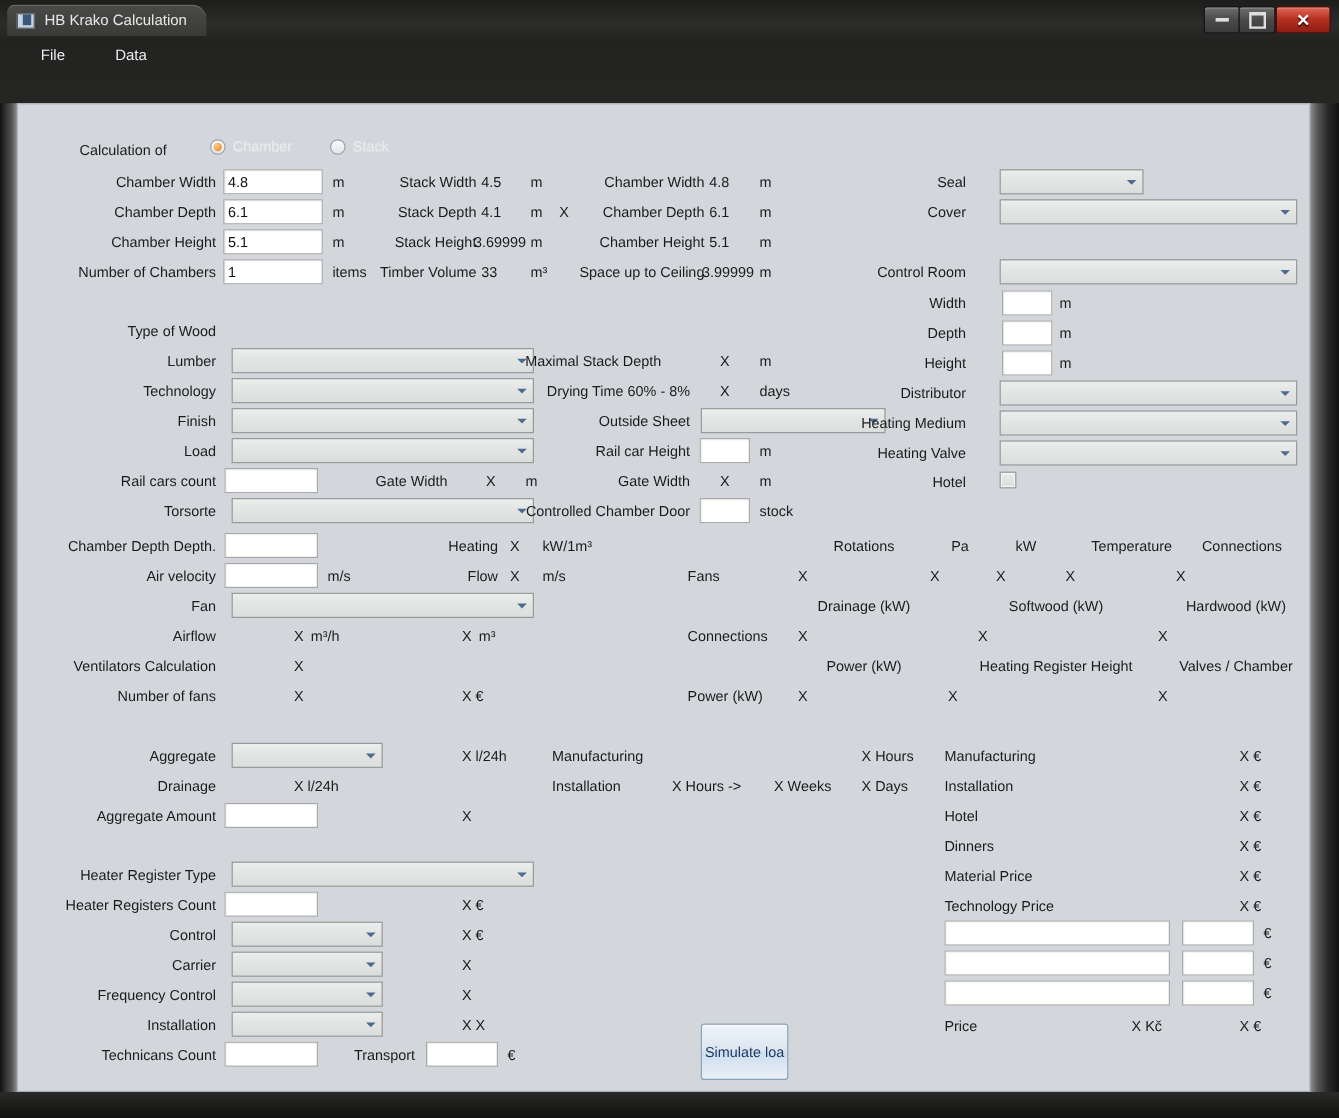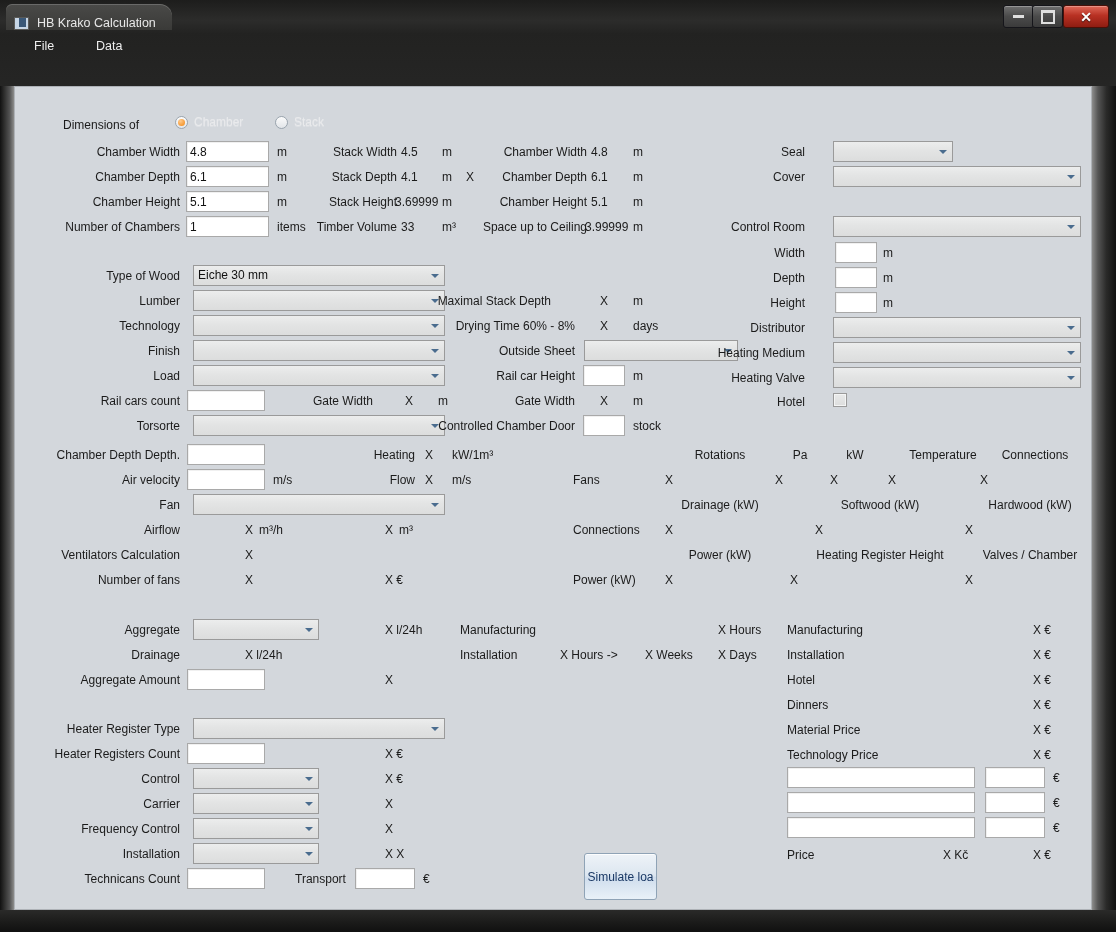--- a/index.html
+++ b/index.html
@@ -19,21 +19,21 @@
   }
   #titlebar{
     position:absolute;left:0;top:0;width:1116px;height:34px;
     background:linear-gradient(180deg,#1d1d1c 0%,#2c2c2b 60%,#222221 100%);
   }
   #title-tab{
     position:absolute;left:6px;top:4px;height:26px;
     padding:0 16px 0 8px;
     background:linear-gradient(180deg,#4a4a48 0%,#3a3a38 100%);
     border-top-left-radius:6px;border-top-right-radius:12px;
-    display:flex;align-items:flex-end;gap:8px;
+    display:flex;align-items:center;gap:8px;
     box-shadow:inset 0 1px 0 rgba(255,255,255,.18);
   }
   #app-icon{
     width:13px;height:11px;background:#c7d6e6;
     border:1px solid #5a5a58;position:relative;flex:none;
   }
   #app-icon:after{content:"";position:absolute;left:4px;top:0;width:7px;height:9px;background:#3a5878;}
   #title-text{color:#e8e8e8;font-size:12.5px;white-space:nowrap;}
   .win-btn{
     position:absolute;top:5px;height:21px;width:29px;
@@ -158,21 +158,21 @@
     <div class="menu-item" style="left:24px">File</div>
     <div class="menu-item" style="left:86px">Data</div>
   </div>
 
 
   <div id="gutter-left"></div>
   <div id="gutter-right"></div>
 
   <div id="page">
 
-    <div class="lbl r" style="left:0px;top:31px;width:124px">Dimensions of</div>
+    <div class="lbl r" style="left:0px;top:31px;width:124px">Calculation of</div>
     <div class="radio on" style="left:160px;top:28px">
       <span class="dot"></span>
       <span class="rl">Chamber</span>
     </div>
     <div class="radio" style="left:260px;top:28px">
       <span class="dot"></span>
       <span class="rl">Stack</span>
     </div>
 
     <div class="lbl r" style="left:20px;top:58px;width:145px">Chamber Width</div>
@@ -218,24 +218,20 @@
 
     <div class="lbl r" style="left:400px;top:108px;width:172px">Chamber Height</div>
     <div class="val c" style="left:576px;top:108px;width:34px">5.1</div>
     <div class="val" style="left:618px;top:108px">m</div>
 
     <div class="lbl r" style="left:380px;top:133px;width:192px">Space up to Ceiling</div>
     <div class="val c" style="left:570px;top:133px;width:50px">3.99999</div>
     <div class="val" style="left:618px;top:133px">m</div>
 
     <div class="lbl r" style="left:20px;top:182px;width:145px">Type of Wood</div>
-    <div class="cb" style="left:178px;top:178px;width:252px">
-      <span>Eiche 30 mm</span>
-      <span class="arw"></span>
-    </div>
 
     <div class="lbl r" style="left:20px;top:207px;width:145px">Lumber</div>
     <div class="cb" style="left:178px;top:203px;width:252px">
       <span></span>
       <span class="arw"></span>
     </div>
 
     <div class="lbl r" style="left:20px;top:232px;width:145px">Technology</div>
     <div class="cb" style="left:178px;top:228px;width:252px">
       <span></span>

